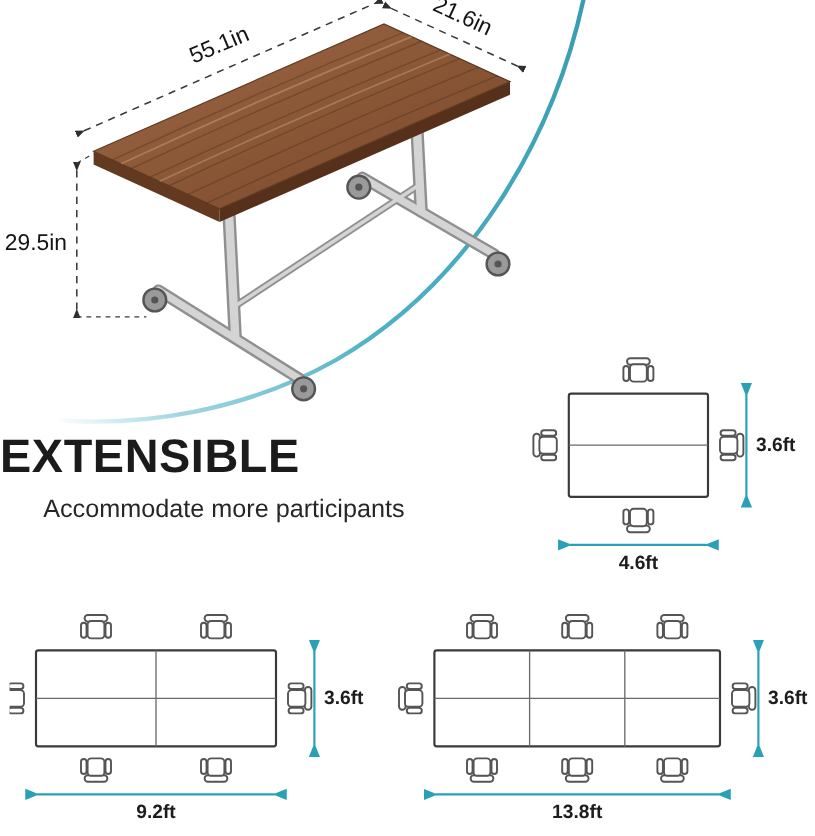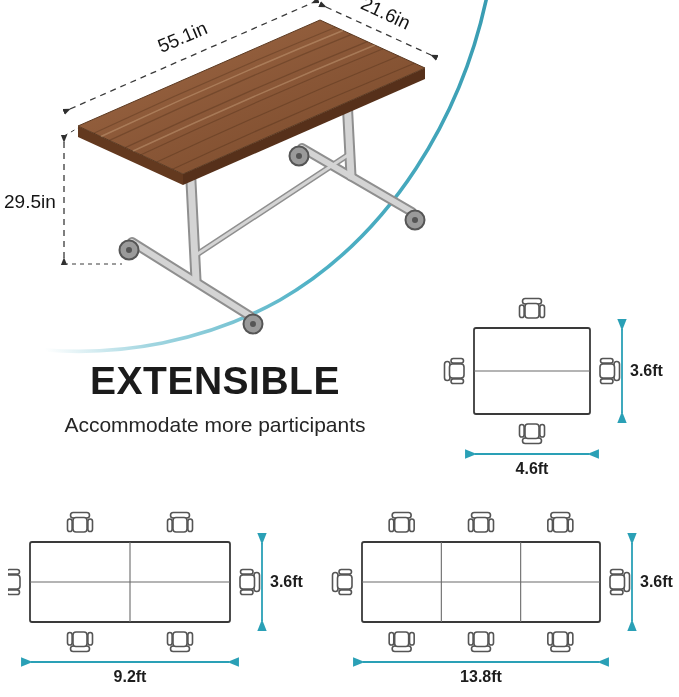--- a/index.html
+++ b/index.html
@@ -1,22 +1,22 @@
 <!DOCTYPE html>
 <html><head>
 <meta charset="utf-8">
 <style>
   html,body{margin:0;padding:0;background:#ffffff;}
   .canvas{position:relative;width:679px;height:697px;background:#ffffff;overflow:hidden;margin:0 auto;
           font-family:"Liberation Sans", sans-serif;}
   .arc-layer{position:absolute;left:0;top:0;z-index:1;}
   .illus-layer{position:absolute;left:0;top:0;z-index:2;}
-  .headline{position:absolute;left:0;top:360px;width:430px;text-align:center;z-index:3;}
+  .headline{position:absolute;left:0;top:360px;width:430px;text-align:left;z-index:3;}
   .h1{font-weight:bold;font-size:39px;line-height:1.06;color:#1b1b1b;letter-spacing:0.5px;}
-  .sub{font-size:21px;margin-top:12px;color:#262626;}
+  .sub{font-size:21px;margin-top:12px;color:#262626;padding-left:36px;}
   .seating{position:absolute;z-index:3;}
   svg text{font-family:"Liberation Sans", sans-serif;}
 </style>
 </head>
 <body>
 
 <div class="canvas">
 
   <svg class="arc-layer" width="679" height="697" viewBox="0 0 679 697">
     <defs>

